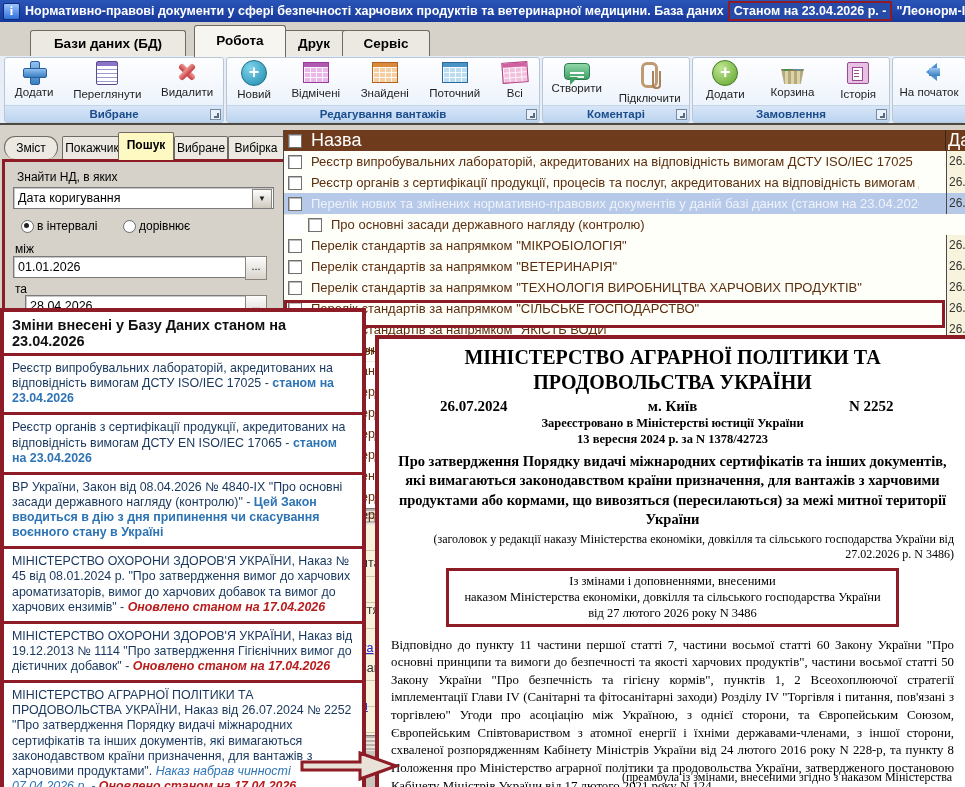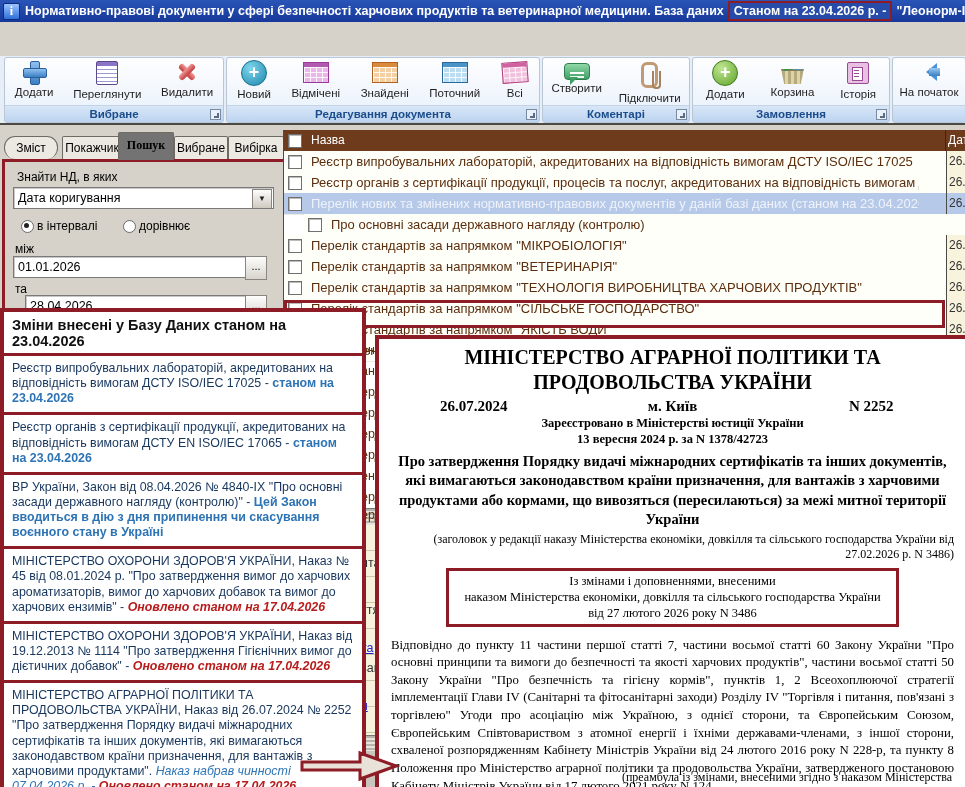--- a/index.html
+++ b/index.html
@@ -67,21 +67,21 @@
   .ic-basket::after{content:"";position:absolute;right:3px;top:-7px;width:9px;height:6px;background:linear-gradient(#9fd0e8,#4a90b8);border-radius:2px;transform:rotate(10deg);}
   .ic-hist{width:20px;height:20px;margin:2px 3px;background:#e8c0e4;border:1px solid #9a4a92;border-radius:2px;}
   .ic-hist::before{content:"";position:absolute;left:4px;top:4px;width:9px;height:12px;background:#fff;border:1px solid #9a4a92;}
   .ic-hist::after{content:"";position:absolute;left:6px;top:7px;width:5px;height:1px;background:#9a4a92;box-shadow:0 3px 0 #9a4a92,0 6px 0 #9a4a92;}
   .ic-back::before{content:"";position:absolute;left:1px;top:3px;border:9px solid transparent;border-right:11px solid #4a90d9;}
   .ic-back::after{content:"";position:absolute;left:13px;top:8px;width:11px;height:8px;background:linear-gradient(#9cc8f0,#3a7fc0);}
 
   
   .ltab{position:absolute;top:5px;height:22px;background:#ece9e2;border:1px solid #6f6b63;border-bottom:none;
     font-size:12px;color:#000;text-align:center;line-height:22px;overflow:hidden;border-radius:2px 2px 0 0;}
-  .ltab.active{top:1px;height:27px;line-height:25px;background:#737373;font-weight:bold;z-index:2;font-family:Liberation Serif, serif;}
+  .ltab.active{top:1px;height:27px;line-height:25px;background:#fef9c3;font-weight:bold;z-index:2;}
   #lefttabs{left:2px;top:131px;width:281px;height:28px;border-bottom:1px solid #6f6b63;background:#d6d2ca;}
   #searchpanel{left:2px;top:159px;width:278px;height:149px;border:3px solid #8e1c26;background:#d6d2ca;}
   .slabel{position:absolute;font-size:12px;color:#000;}
   .sinput{position:absolute;height:20px;background:#fff;border:1px solid #7a7a7a;box-shadow:inset 1px 1px 0 #c8c8c8;
     font-size:12.5px;line-height:20px;padding-left:4px;color:#000;overflow:hidden;white-space:nowrap;}
   .sbtn{position:absolute;width:20px;height:22px;background:linear-gradient(#fdfdfd,#d8d4cc);border:1px solid #8a867e;
     font-size:11px;text-align:center;line-height:18px;color:#000;}
   .combo-arrow{position:absolute;right:1px;top:1px;width:18px;height:18px;background:linear-gradient(#fdfdfd,#cfcabf);
     border:1px solid #8a867e;font-size:8px;text-align:center;line-height:18px;color:#222;}
   .radio{position:absolute;width:11px;height:11px;border-radius:50%;border:1px solid #6a6a6a;background:#fff;}
@@ -92,21 +92,21 @@
   #chg-header{font-size:14.5px;font-weight:bold;color:#111;padding:5px 8px 4px 8px;border-bottom:3px solid #8e1c26;}
   .chg-item{font-size:12.4px;line-height:1.22;color:#17365d;padding:5px 8px 6px 8px;border-bottom:3px solid #8e1c26;}
   .chg-item:last-child{border-bottom:none;}
   .chg-bold{font-weight:bold;}
   .chg-blue{color:#2e74b5;} .chg-navy{color:#b91c1c;font-style:italic;}
   .chg-italic{font-style:italic;color:#2e74b5;}
 
   
   #list{left:283px;top:130px;width:682px;height:657px;background:#fff;border-left:1px solid #4c4a45;z-index:1;}
   #list-header{position:absolute;left:0;top:0;width:682px;height:21px;background:#6e3b1d;color:#fff;
-    font-size:12px;line-height:21px;}
+    font-size:18px;line-height:21px;}
   .hdr-name{position:absolute;left:27px;top:0;} 
   .hdr-date{position:absolute;left:661px;top:0;width:21px;background:#6e3b1d;border-left:1px solid #3c2812;padding-left:2px;overflow:hidden;white-space:nowrap;}
   .chk{position:absolute;left:4px;top:4px;width:12px;height:12px;background:#fff;border:1px solid #707070;box-shadow:inset 1px 1px 0 #bbb;}
   .lrow{position:absolute;left:0;width:682px;height:21px;font-size:13px;line-height:21px;color:#5c2e0d;background:#fffffa;border-bottom:1px solid #efebe0;}
   .lrow .rname{position:absolute;left:27px;top:0;width:608px;overflow:hidden;white-space:nowrap;}
   .rdate{position:absolute;left:662px;top:0;width:20px;height:21px;background:#f7f3dd;border-left:1px solid #4c4a45;border-bottom:1px solid #d9d2b8;
     font-size:12px;line-height:21px;color:#333;padding-left:2px;overflow:hidden;white-space:nowrap;}
   .lrow.selected{background:#b7c9e8;color:#eef2fa;}
   .lrow.selected .rdate{background:#b7c9e8;}
   #sel-outline{position:absolute;left:0px;top:170px;width:655px;height:22px;border:3px solid #8e1c26;z-index:3;pointer-events:none;}
@@ -147,20 +147,26 @@
 
 <div id="app">
 
   <div class="abs" id="titlebar">
     <span id="appicon">i</span>
     <span>Нормативно-правові документи у сфері безпечності харчових продуктів та ветеринарної медицини. База даних</span>
     <span class="tl-hl">Станом на 23.04.2026 р. -</span>
     <span>"Леонорм-Інформ ...</span>
   </div>
 
+  <div class="abs" id="ribbontabs">
+    <div class="rtab" style="left:30px;width:130px;">Бази даних (БД)</div>
+    <div class="rtab active" style="left:194px;width:66px;">Робота</div>
+    <div class="rtab" style="left:278px;width:46px;">Друк</div>
+    <div class="rtab" style="left:342px;width:62px;">Сервіс</div>
+  </div>
 
   <div class="abs" id="toolbar">
 
     <div class="tg" style="left:4px;width:218px;">
       <div class="tg-btns">
         <div class="tbtn">
           <span class="ic ic-plus"></span>
           <span class="tlbl">Додати</span>
         </div>
         <div class="tbtn">
@@ -195,21 +201,21 @@
         <div class="tbtn">
           <span class="ic tblic tbl-cur"></span>
           <span class="tlbl">Поточний</span>
         </div>
         <div class="tbtn">
           <span class="ic tblic tbl-all"></span>
           <span class="tlbl">Всі</span>
         </div>
       </div>
       <div class="tg-strip">
-        <span>Редагування документа</span>
+        <span>Редагування вантажів</span>
         <span class="launcher"></span>
       </div>
     </div>
 
     <div class="tg" style="left:542px;width:146px;">
       <div class="tg-btns">
         <div class="tbtn">
           <span class="ic ic-comment"></span>
           <span class="tlbl">Створити</span>
         </div>

